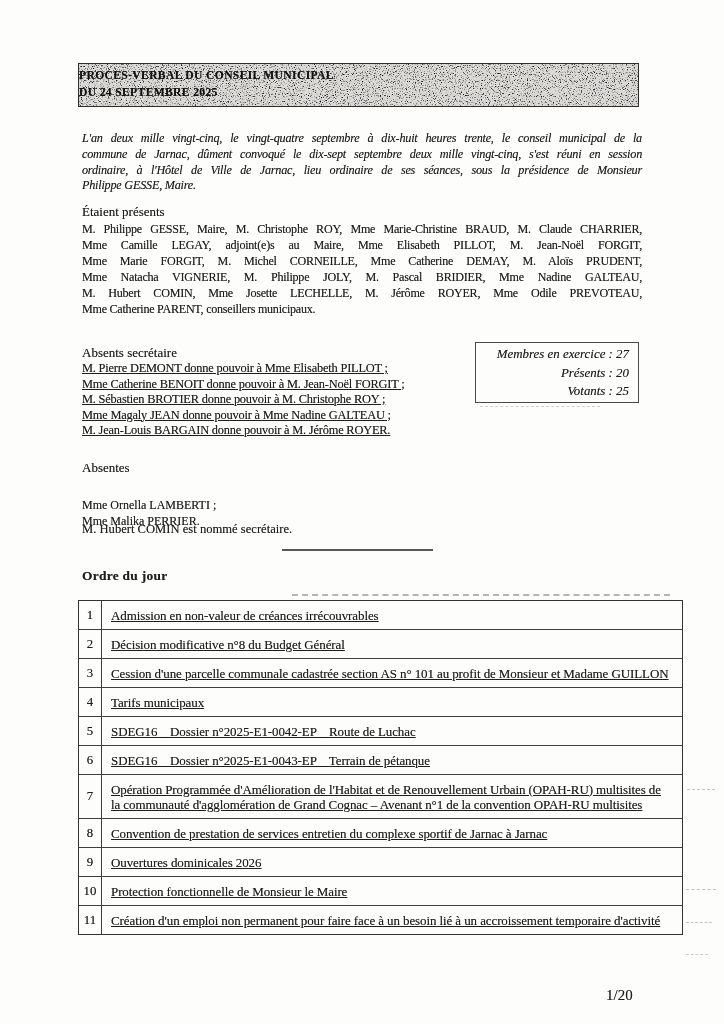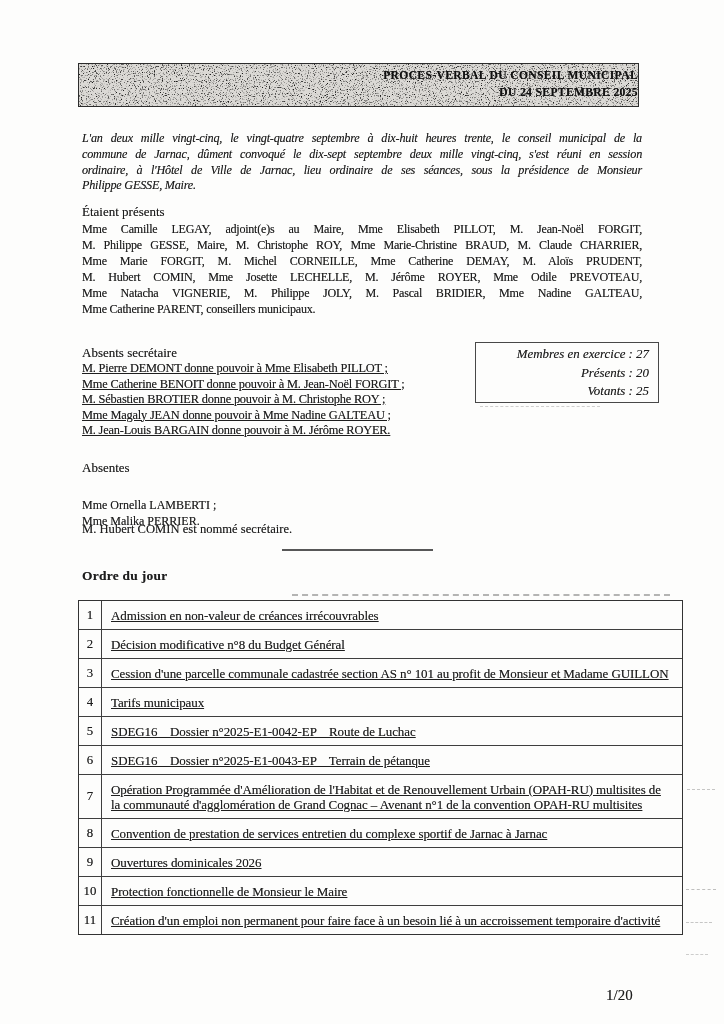--- a/index.html
+++ b/index.html
@@ -17,21 +17,21 @@
   
   .header-box {
     position: absolute; left: 78px; top: 63px;
     width: 561px; height: 44px;
     border: 1.6px solid #2c2c2c;
     box-sizing: border-box;
   }
   .noise-svg { position: absolute; left: 0; top: 0; width: 100%; height: 100%; }
   .header-text {
     position: relative; z-index: 2;
-    text-align: right; font-weight: bold;
+    text-align: left; font-weight: bold;
     font-size: 11.6px; line-height: 16.5px;
     padding-top: 4px; letter-spacing: 0.35px;
     color: #101010;
   }
 
   
   .intro {
     position: absolute; left: 82px; top: 131px; width: 560px;
     font-style: italic; font-size: 12.2px; line-height: 15.8px;
     letter-spacing: -0.22px;
@@ -45,21 +45,21 @@
     position: absolute; left: 82px; top: 221px; width: 560px;
     font-size: 12.1px; line-height: 16.1px; letter-spacing: -0.25px;
   }
   .absents-heading { left: 82px; top: 345px; width: 340px; }
   .absents {
     position: absolute; left: 82px; top: 361px;
     font-size: 12.4px; line-height: 15.5px; letter-spacing: -0.2px; text-decoration: underline;
   }
   .quorum-box {
     position: absolute; left: 475px; top: 342px;
-    width: 184px; height: 61px;
+    width: 164px; height: 61px;
     border: 1.5px solid #484848;
     box-sizing: border-box;
     font-style: italic; text-align: right;
     font-size: 12.9px; line-height: 18.5px;
     padding: 2px 9px 0 0;
   }
   .absentes-heading { left: 82px; top: 460px; width: 365px; }
   .absentes {
     position: absolute; left: 82px; top: 498px;
     font-size: 12px; line-height: 15.5px;
@@ -124,25 +124,25 @@
 
   <div class="intro">
     <div class="jline">L'an deux mille vingt-cinq, le vingt-quatre septembre à dix-huit heures trente, le conseil municipal de la</div>
     <div class="jline">commune de Jarnac, dûment convoqué le dix-sept septembre deux mille vingt-cinq, s'est réuni en session</div>
     <div class="jline">ordinaire, à l'Hôtel de Ville de Jarnac, lieu ordinaire de ses séances, sous la présidence de Monsieur</div>
     <div class="jline last">Philippe GESSE, Maire.</div>
   </div>
 
   <div class="center-heading presents-heading">Étaient présents</div>
   <div class="presents">
+    <div class="jline">M. Philippe GESSE, Maire, M. Christophe ROY, Mme Marie-Christine BRAUD, M. Claude CHARRIER,</div>
     <div class="jline">Mme Camille LEGAY, adjoint(e)s au Maire, Mme Elisabeth PILLOT, M. Jean-Noël FORGIT,</div>
-    <div class="jline">M. Philippe GESSE, Maire, M. Christophe ROY, Mme Marie-Christine BRAUD, M. Claude CHARRIER,</div>
     <div class="jline">Mme Marie FORGIT, M. Michel CORNEILLE, Mme Catherine DEMAY, M. Aloïs PRUDENT,</div>
+    <div class="jline">Mme Natacha VIGNERIE, M. Philippe JOLY, M. Pascal BRIDIER, Mme Nadine GALTEAU,</div>
     <div class="jline">M. Hubert COMIN, Mme Josette LECHELLE, M. Jérôme ROYER, Mme Odile PREVOTEAU,</div>
-    <div class="jline">Mme Natacha VIGNERIE, M. Philippe JOLY, M. Pascal BRIDIER, Mme Nadine GALTEAU,</div>
     <div class="jline last">Mme Catherine PARENT, conseillers municipaux.</div>
   </div>
 
   <div class="center-heading absents-heading">Absents secrétaire</div>
   <div class="absents">
     <div>M. Pierre DEMONT donne pouvoir à Mme Elisabeth PILLOT ;</div>
     <div>Mme Catherine BENOIT donne pouvoir à M. Jean-Noël FORGIT ;</div>
     <div>M. Sébastien BROTIER donne pouvoir à M. Christophe ROY ;</div>
     <div>Mme Magaly JEAN donne pouvoir à Mme Nadine GALTEAU ;</div>
     <div>M. Jean-Louis BARGAIN donne pouvoir à M. Jérôme ROYER.</div>

